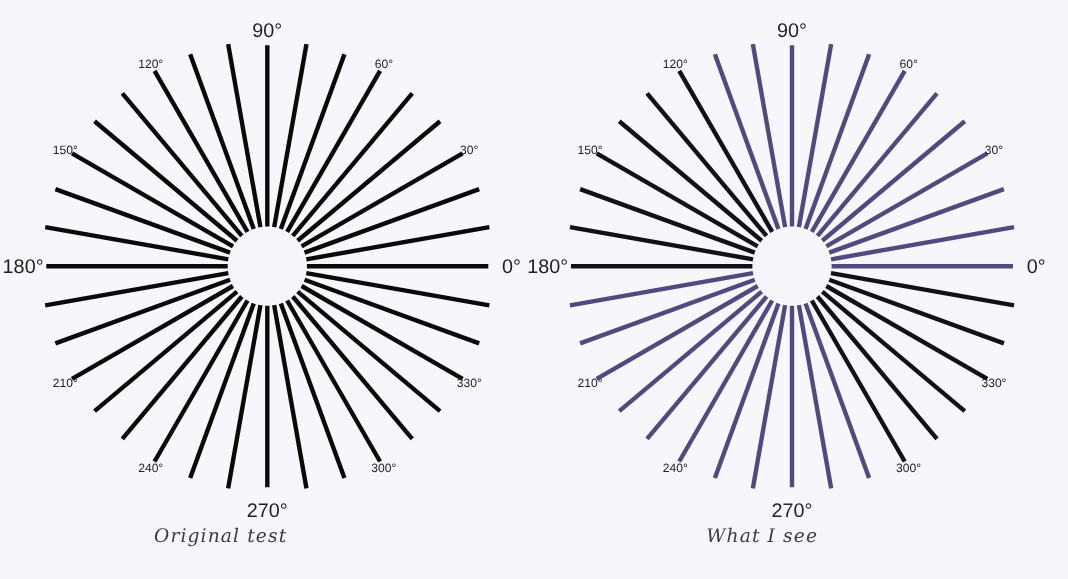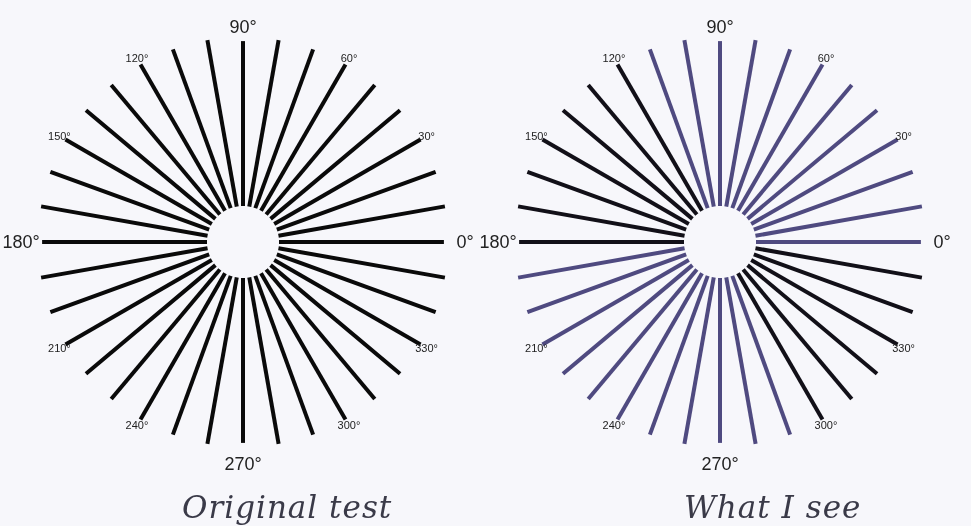--- a/index.html
+++ b/index.html
@@ -1,19 +1,19 @@
 <!DOCTYPE html>
 <html><head>
 <meta charset="utf-8">
 <style>
   html, body { margin:0; padding:0; background:#f7f7fb; }
   body { width:971px; height:526px; position:relative; overflow:hidden; font-family:"DejaVu Sans", sans-serif; }
   .dial { position:absolute; top:0; width:486px; height:470px; }
   .dial svg { position:absolute; left:0; top:0; }
-  .caption { position:absolute; top:489px; font-family:"DejaVu Serif", serif; font-style:italic; font-size:31px; color:#3a3a48; letter-spacing:1px; white-space:nowrap;margin-left:42px; }
+  .caption { position:absolute; top:478px; font-family:"DejaVu Serif", serif; font-style:italic; font-size:17px; color:#3a3a48; letter-spacing:1px; white-space:nowrap; }
   .lbl { font-family:"Liberation Sans", sans-serif; fill:#222; }
 </style>
 </head>
 <body>
 
 <div class="dial" style="left:0;">
   <svg id="dialL" width="486" height="470">
       <line x1="279" y1="242" x2="443.9" y2="242" stroke="#0a0a0a" stroke-width="4"></line>
       <line x1="278.4530791084395" y1="235.7486656039905" x2="444.88558936750263" y2="206.4021235782793" stroke="#0a0a0a" stroke-width="4"></line>
       <line x1="276.8289343482927" y1="229.68727484027593" x2="435.63698726111124" y2="171.8858706182379" stroke="#0a0a0a" stroke-width="4"></line>

